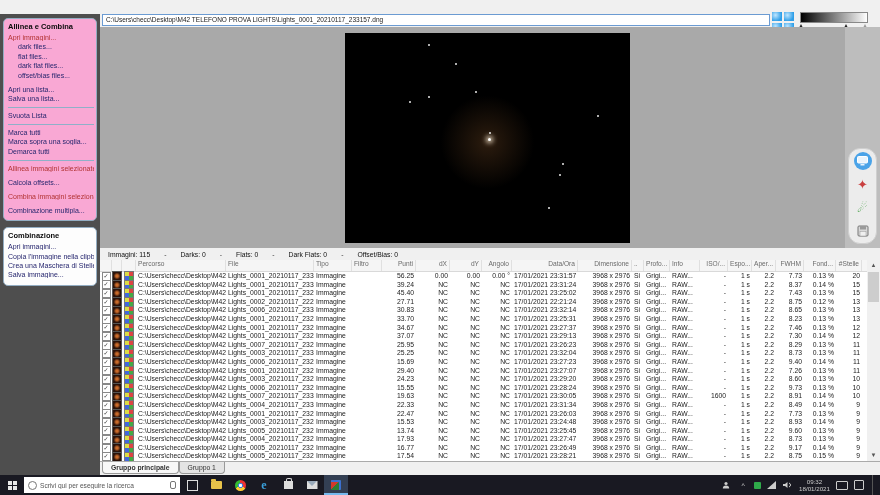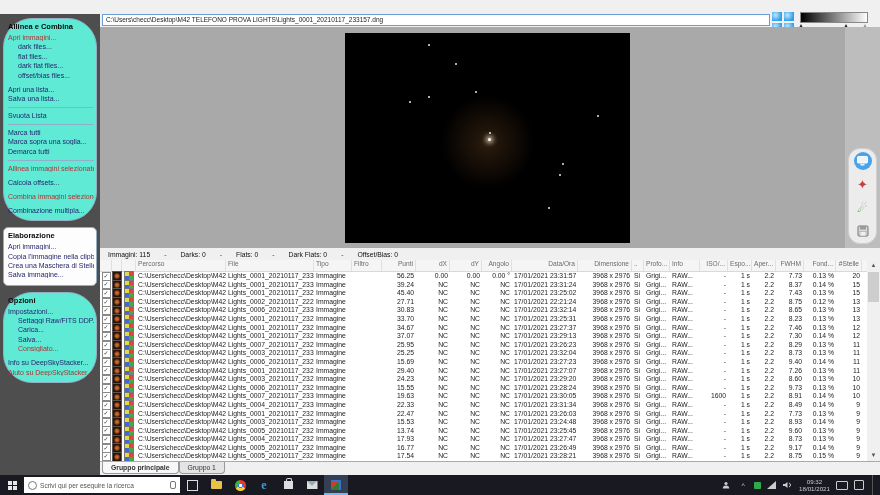--- a/index.html
+++ b/index.html
@@ -9,21 +9,21 @@
   .titlebar{position:absolute;left:0;top:0;width:880px;height:14px;background:#f0f0f0;
     display:flex;align-items:center;padding-left:4px;box-sizing:border-box;font-size:8px;}
   .app-icon{width:9px;height:9px;margin-right:4px;border-radius:1px;
     background:linear-gradient(135deg,#d03a2b 0 48%,#2c7d34 48% 100%);box-shadow:inset -2px 2px 0 #3b6fd0;}
   .win-controls{position:absolute;right:22px;top:0;display:flex;gap:16px;font-size:9px;color:#666;}
   .win-controls span{cursor:pointer;line-height:12px;}
   
   .sidebar{position:absolute;left:0;top:14px;width:100px;height:461px;background:#4e4e4e;
     padding:4px 3px;box-sizing:border-box;}
   .side-section{border:1px solid #93adc2;border-radius:5px;padding:3px 2px 4px 4px;margin-bottom:6px;}
-  .side-section.blue{background:#5eead4;border-radius:29px;}
+  .side-section.blue{background:#f9a8d4;}
   .side-section.white{background:#fdfdfd;}
   .side-title{font-weight:bold;font-size:7.5px;color:#0a0a0a;margin-bottom:3px;}
   .side-link{font-size:7px;color:#26266e;margin:2.4px 0;white-space:nowrap;overflow:hidden;cursor:pointer;}
   .side-link.red{color:#b23333;}
   .side-link.red-underline{color:#b23333;text-decoration:underline;}
   .side-link.indent{padding-left:10px;}
   .side-link.gap{margin-top:7px;}
   .side-link.divider{border-top:1px solid #8fb0c8;padding-top:4px;margin-top:5px;}
   
   .main{position:absolute;left:100px;top:14px;width:780px;height:461px;}
@@ -141,35 +141,25 @@
         <div class="side-link divider">Svuota Lista</div>
         <div class="side-link divider">Marca tutti</div>
         <div class="side-link">Marca sopra una soglia...</div>
         <div class="side-link">Demarca tutti</div>
         <div class="side-link red divider">Allinea immagini selezionate...</div>
         <div class="side-link gap">Calcola offsets...</div>
         <div class="side-link red gap">Combina immagini selezionate...</div>
         <div class="side-link gap">Combinazione multipla...</div>
       </div>
       <div class="side-section white">
-        <div class="side-title">Elaborazione</div>
+        <div class="side-title">Combinazione</div>
         <div class="side-link">Apri immagini...</div>
         <div class="side-link">Copia l'immagine nella clipboard</div>
         <div class="side-link">Crea una Maschera di Stelle...</div>
         <div class="side-link">Salva immagine...</div>
-      </div>
-      <div class="side-section blue">
-        <div class="side-title">Opzioni</div>
-        <div class="side-link">Impostazioni...</div>
-        <div class="side-link indent">Settaggi Raw/FITS DDP...</div>
-        <div class="side-link indent">Carica...</div>
-        <div class="side-link indent">Salva...</div>
-        <div class="side-link red indent">Consigliato...</div>
-        <div class="side-link gap">Info su DeepSkyStacker...</div>
-        <div class="side-link red-underline">Aiuto su DeepSkyStacker...</div>
       </div>
     </div>
 
   <div class="main">
 
     <div class="pathbar">C:\Users\checc\Desktop\M42 TELEFONO PROVA LIGHTS\Lights_0001_20210117_233157.dng</div>
 
     <div class="grid-icon">
       <i></i>
         <i></i>

